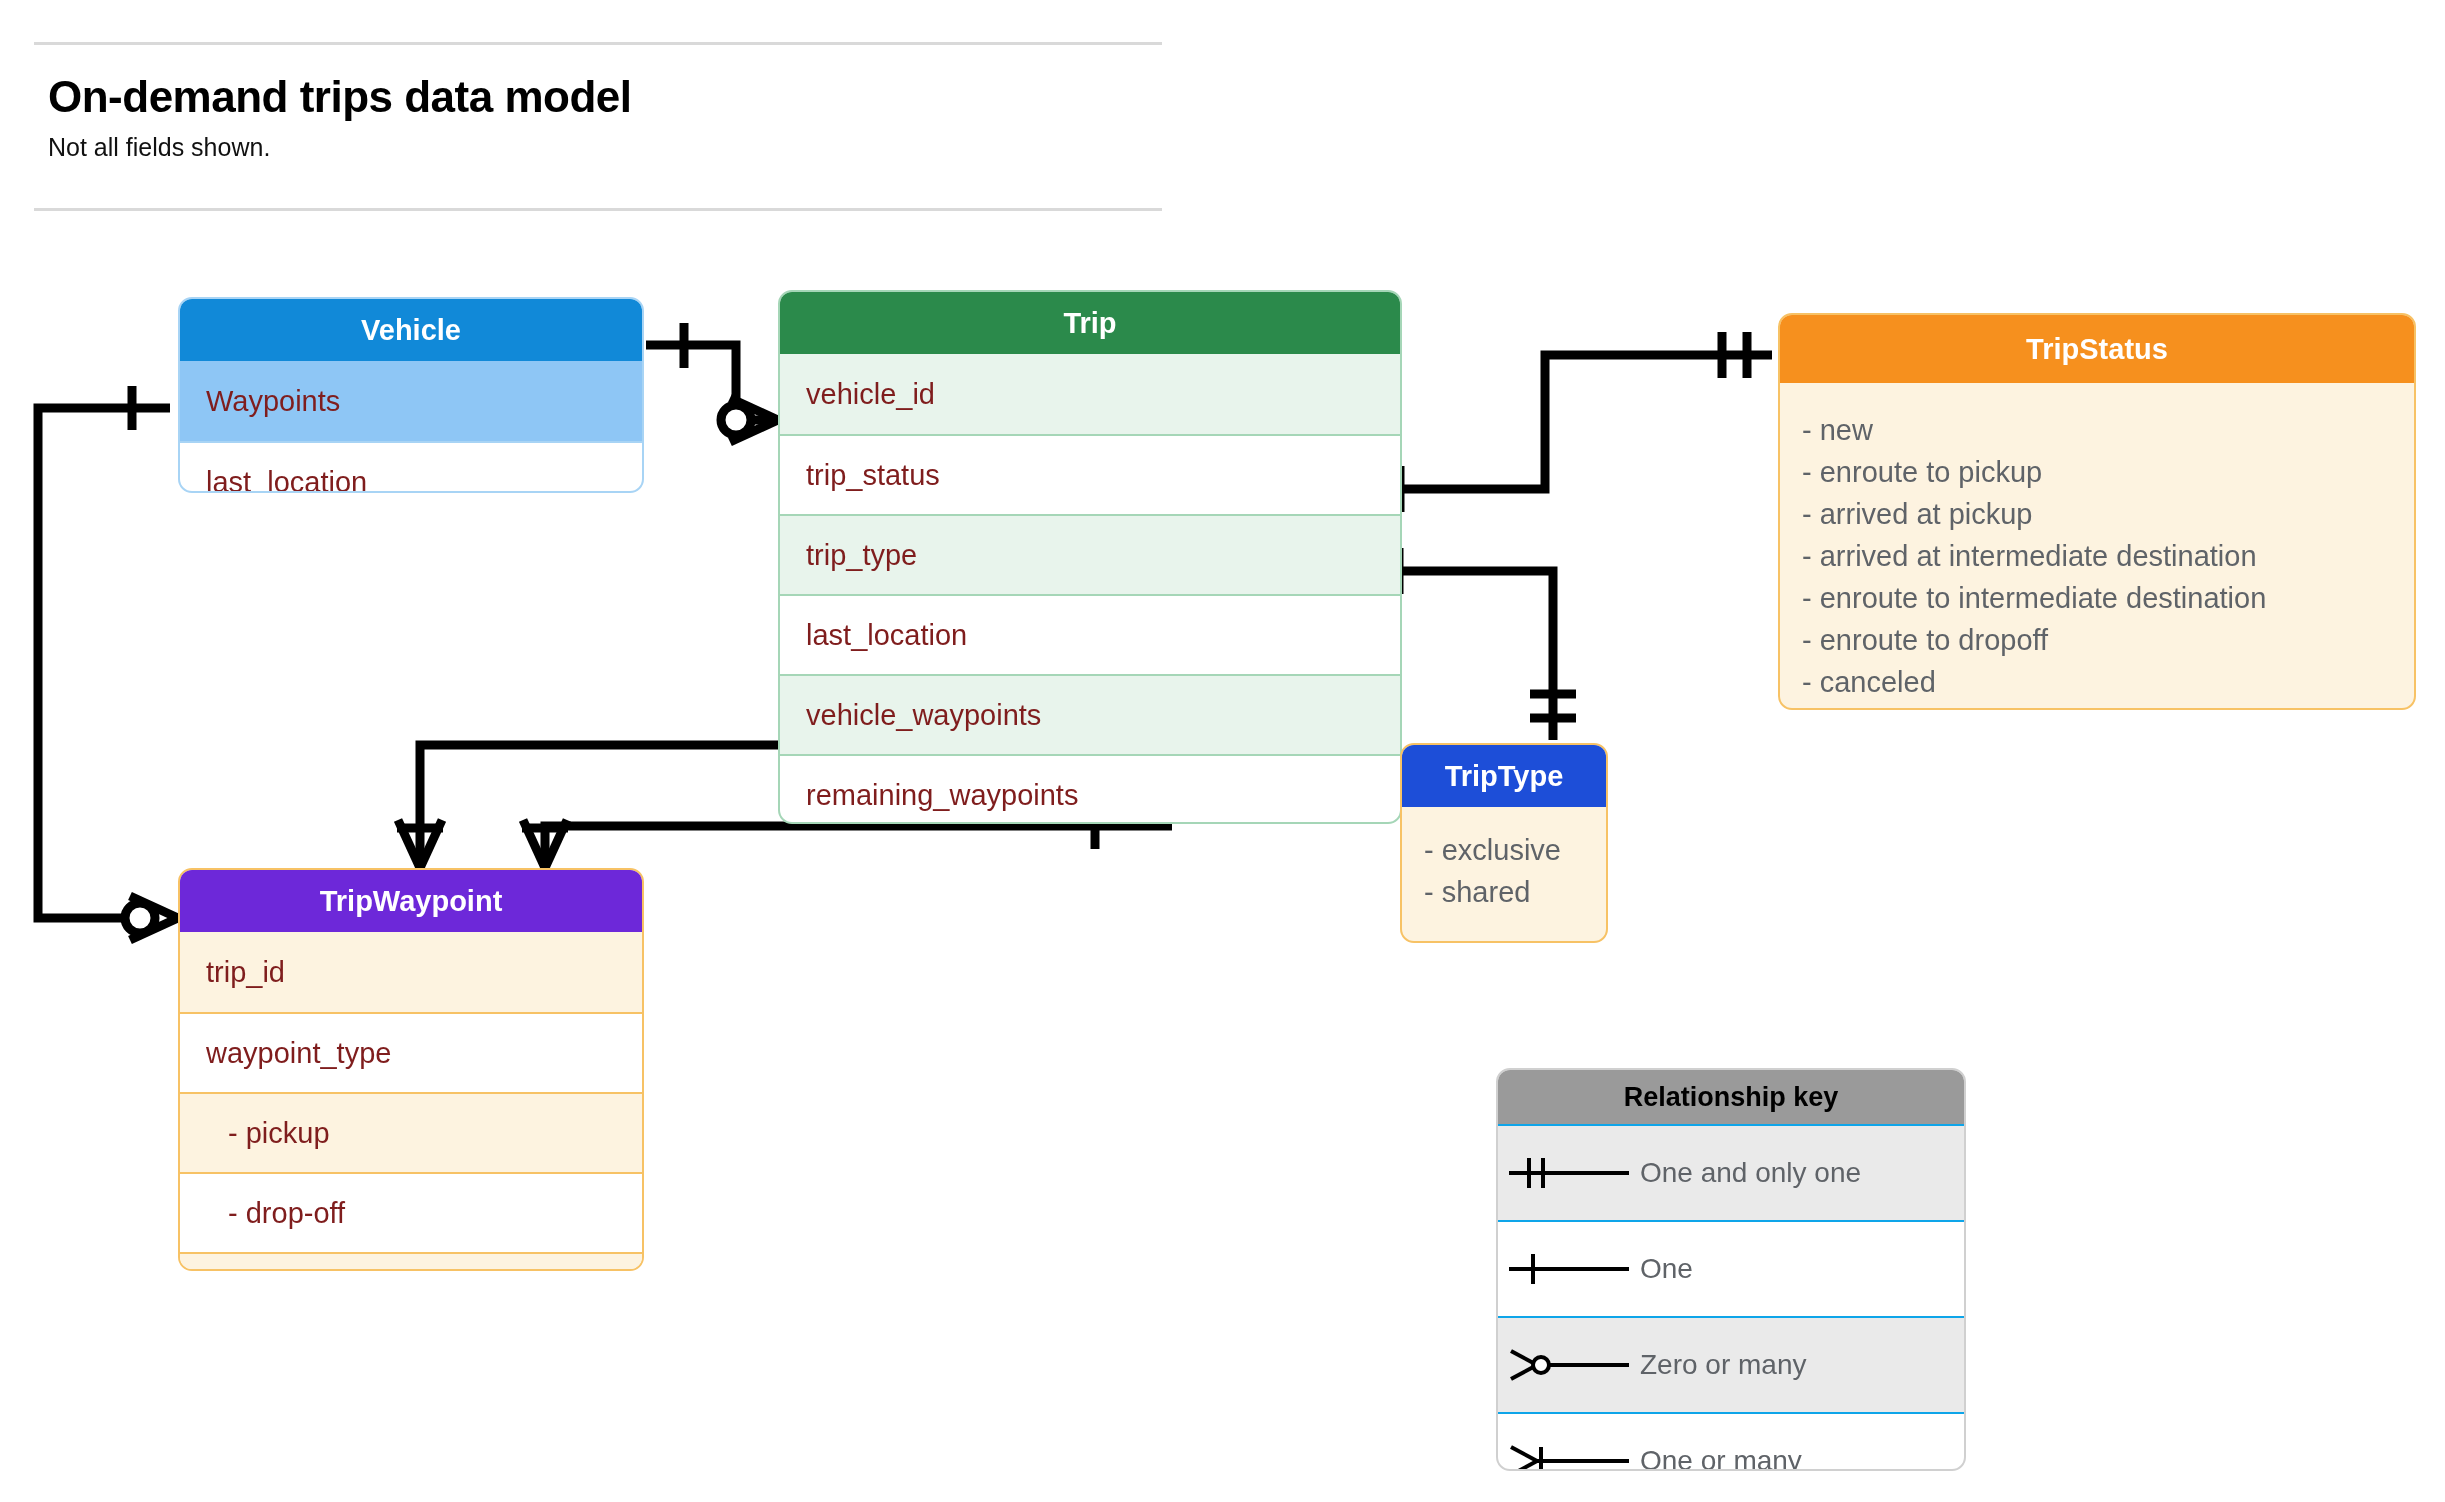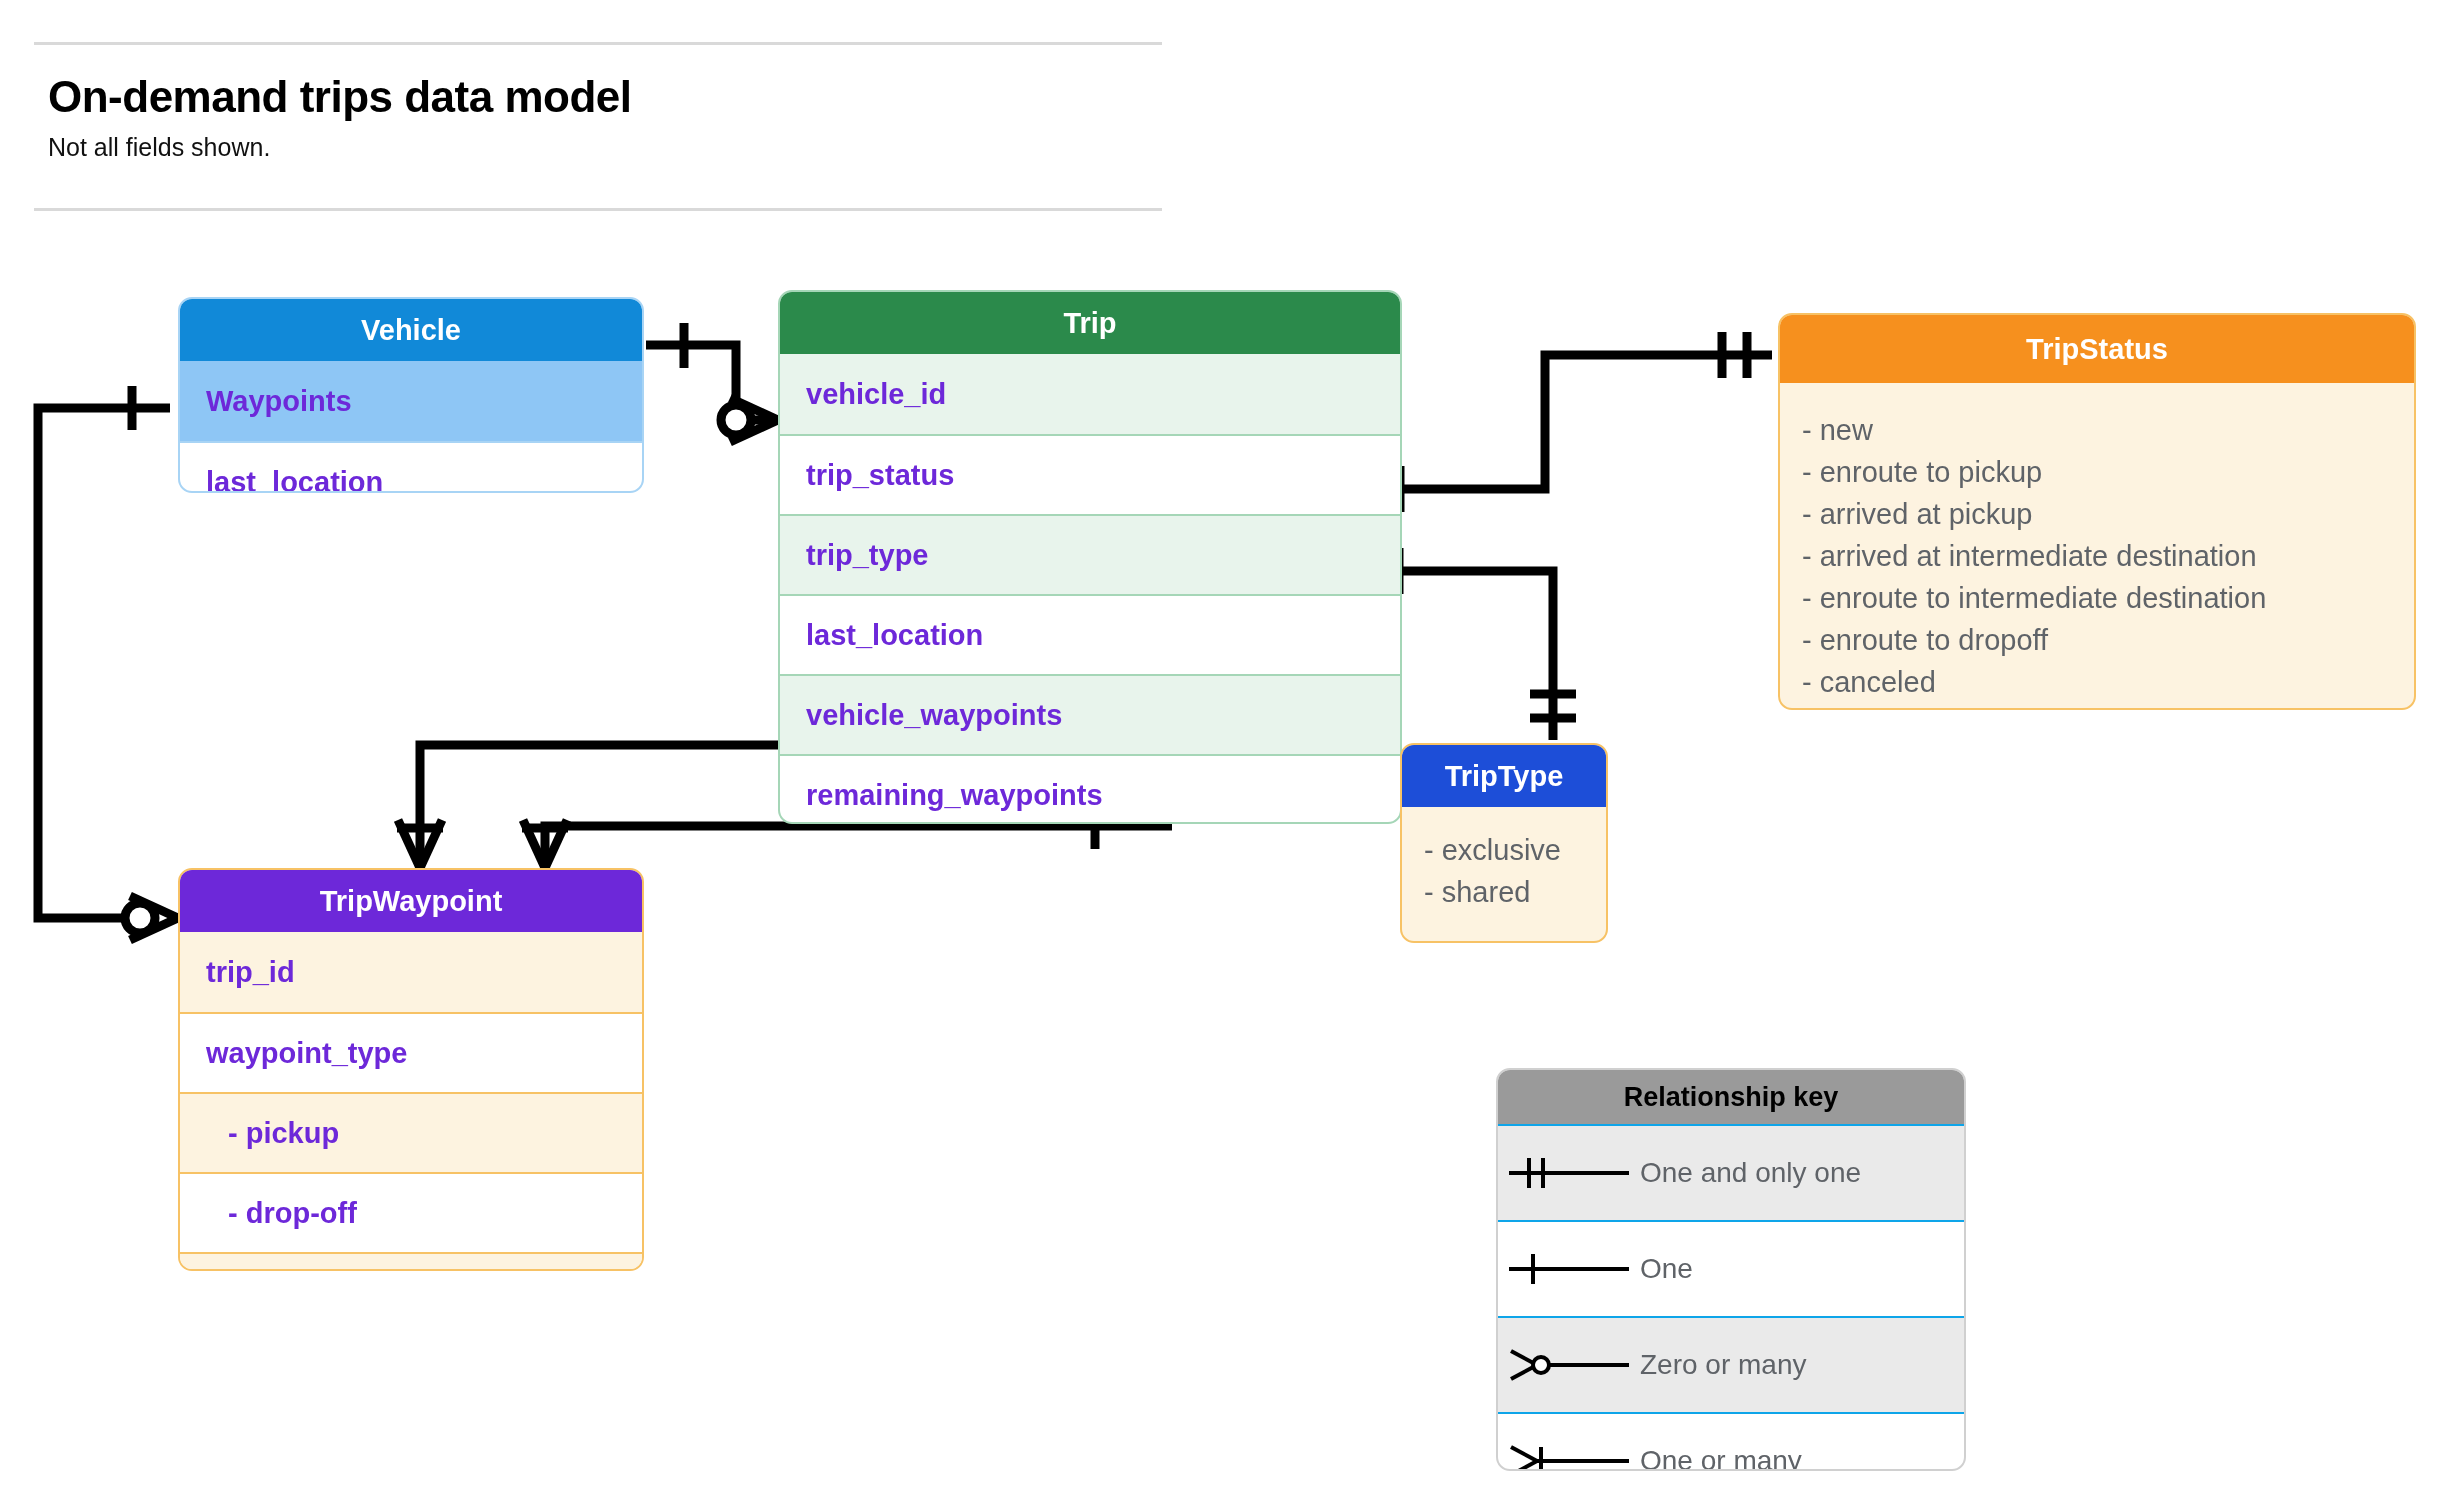--- a/index.html
+++ b/index.html
@@ -69,23 +69,22 @@
   }
   .entity-body {
     box-sizing: border-box;
   }
   .row {
     box-sizing: border-box;
     display: flex;
     align-items: center;
     padding-left: 26px;
     font-size: 29px;
-    color: #6d28d9;
-    white-space: nowrap;
-    font-weight: bold;
+    color: #7f1d1d;
+    white-space: nowrap;
   }
   .row.indent { padding-left: 48px; }
 
   
   #entity-vehicle {
     left: 178px; top: 297px; width: 466px; height: 196px;
     border: 2px solid #a8d4f5;
     background: #ffffff;
   }
   #entity-vehicle .entity-title { height: 62px; background: #1189d8; }

